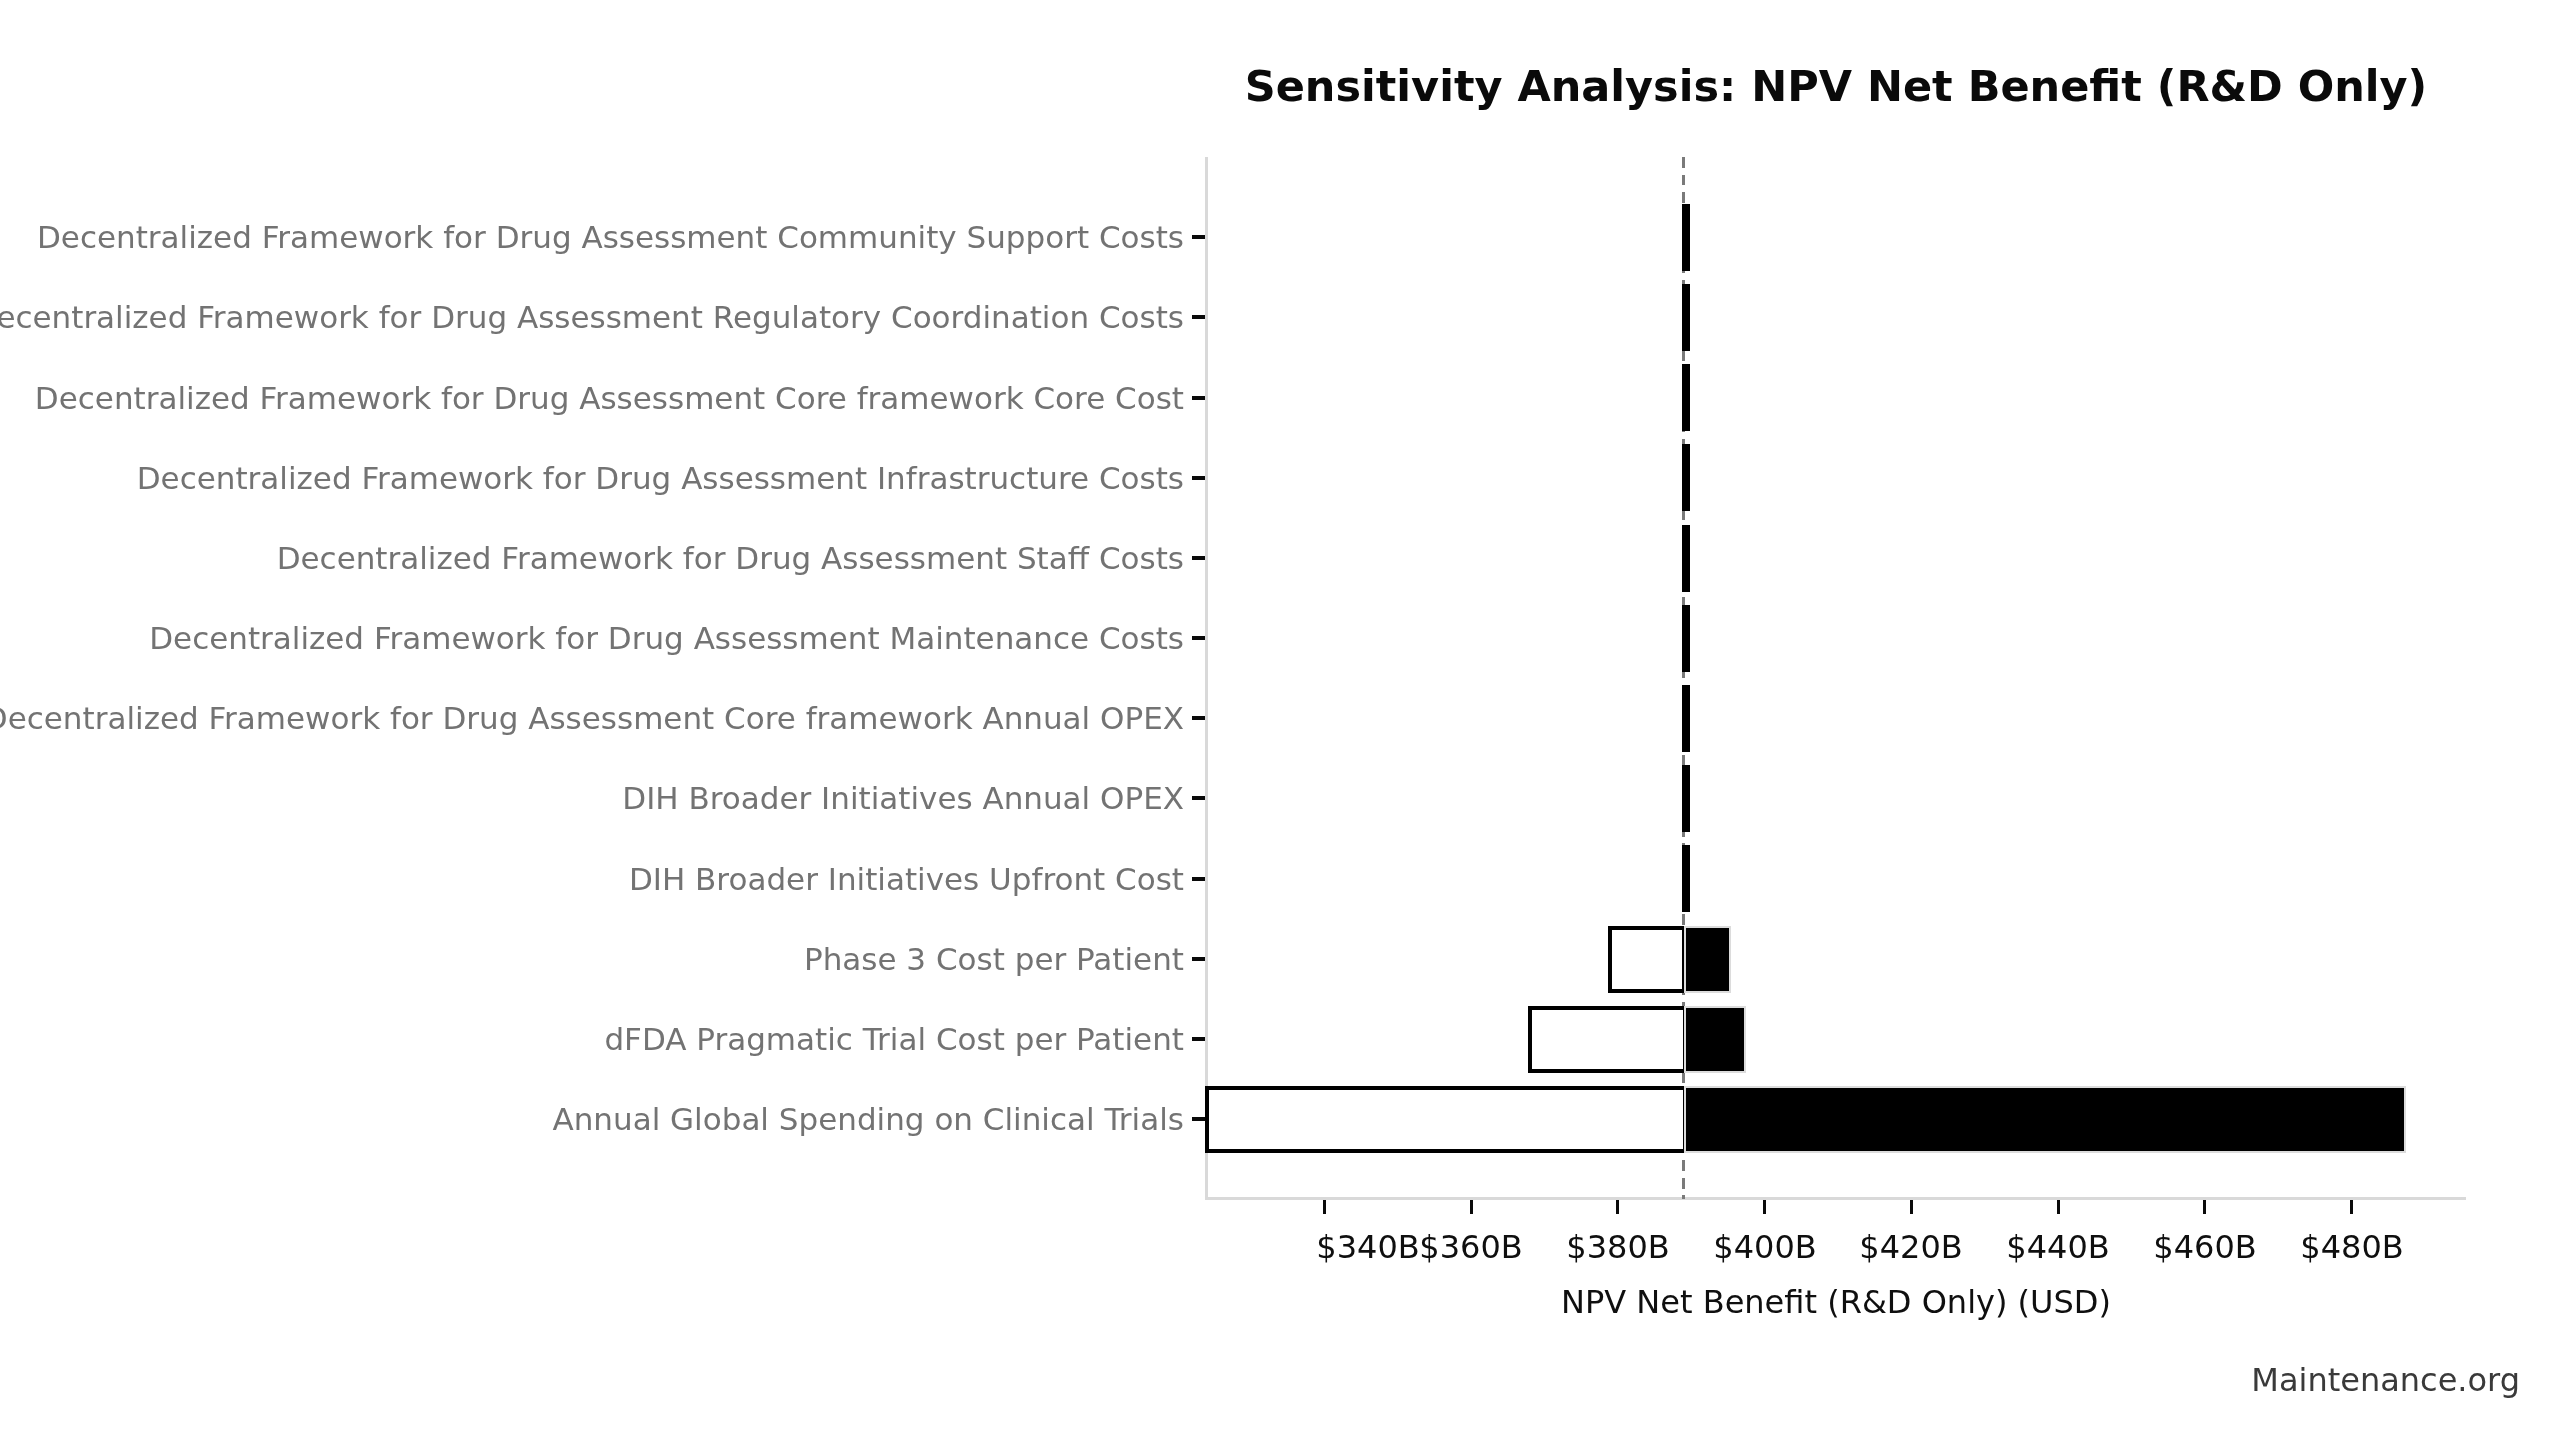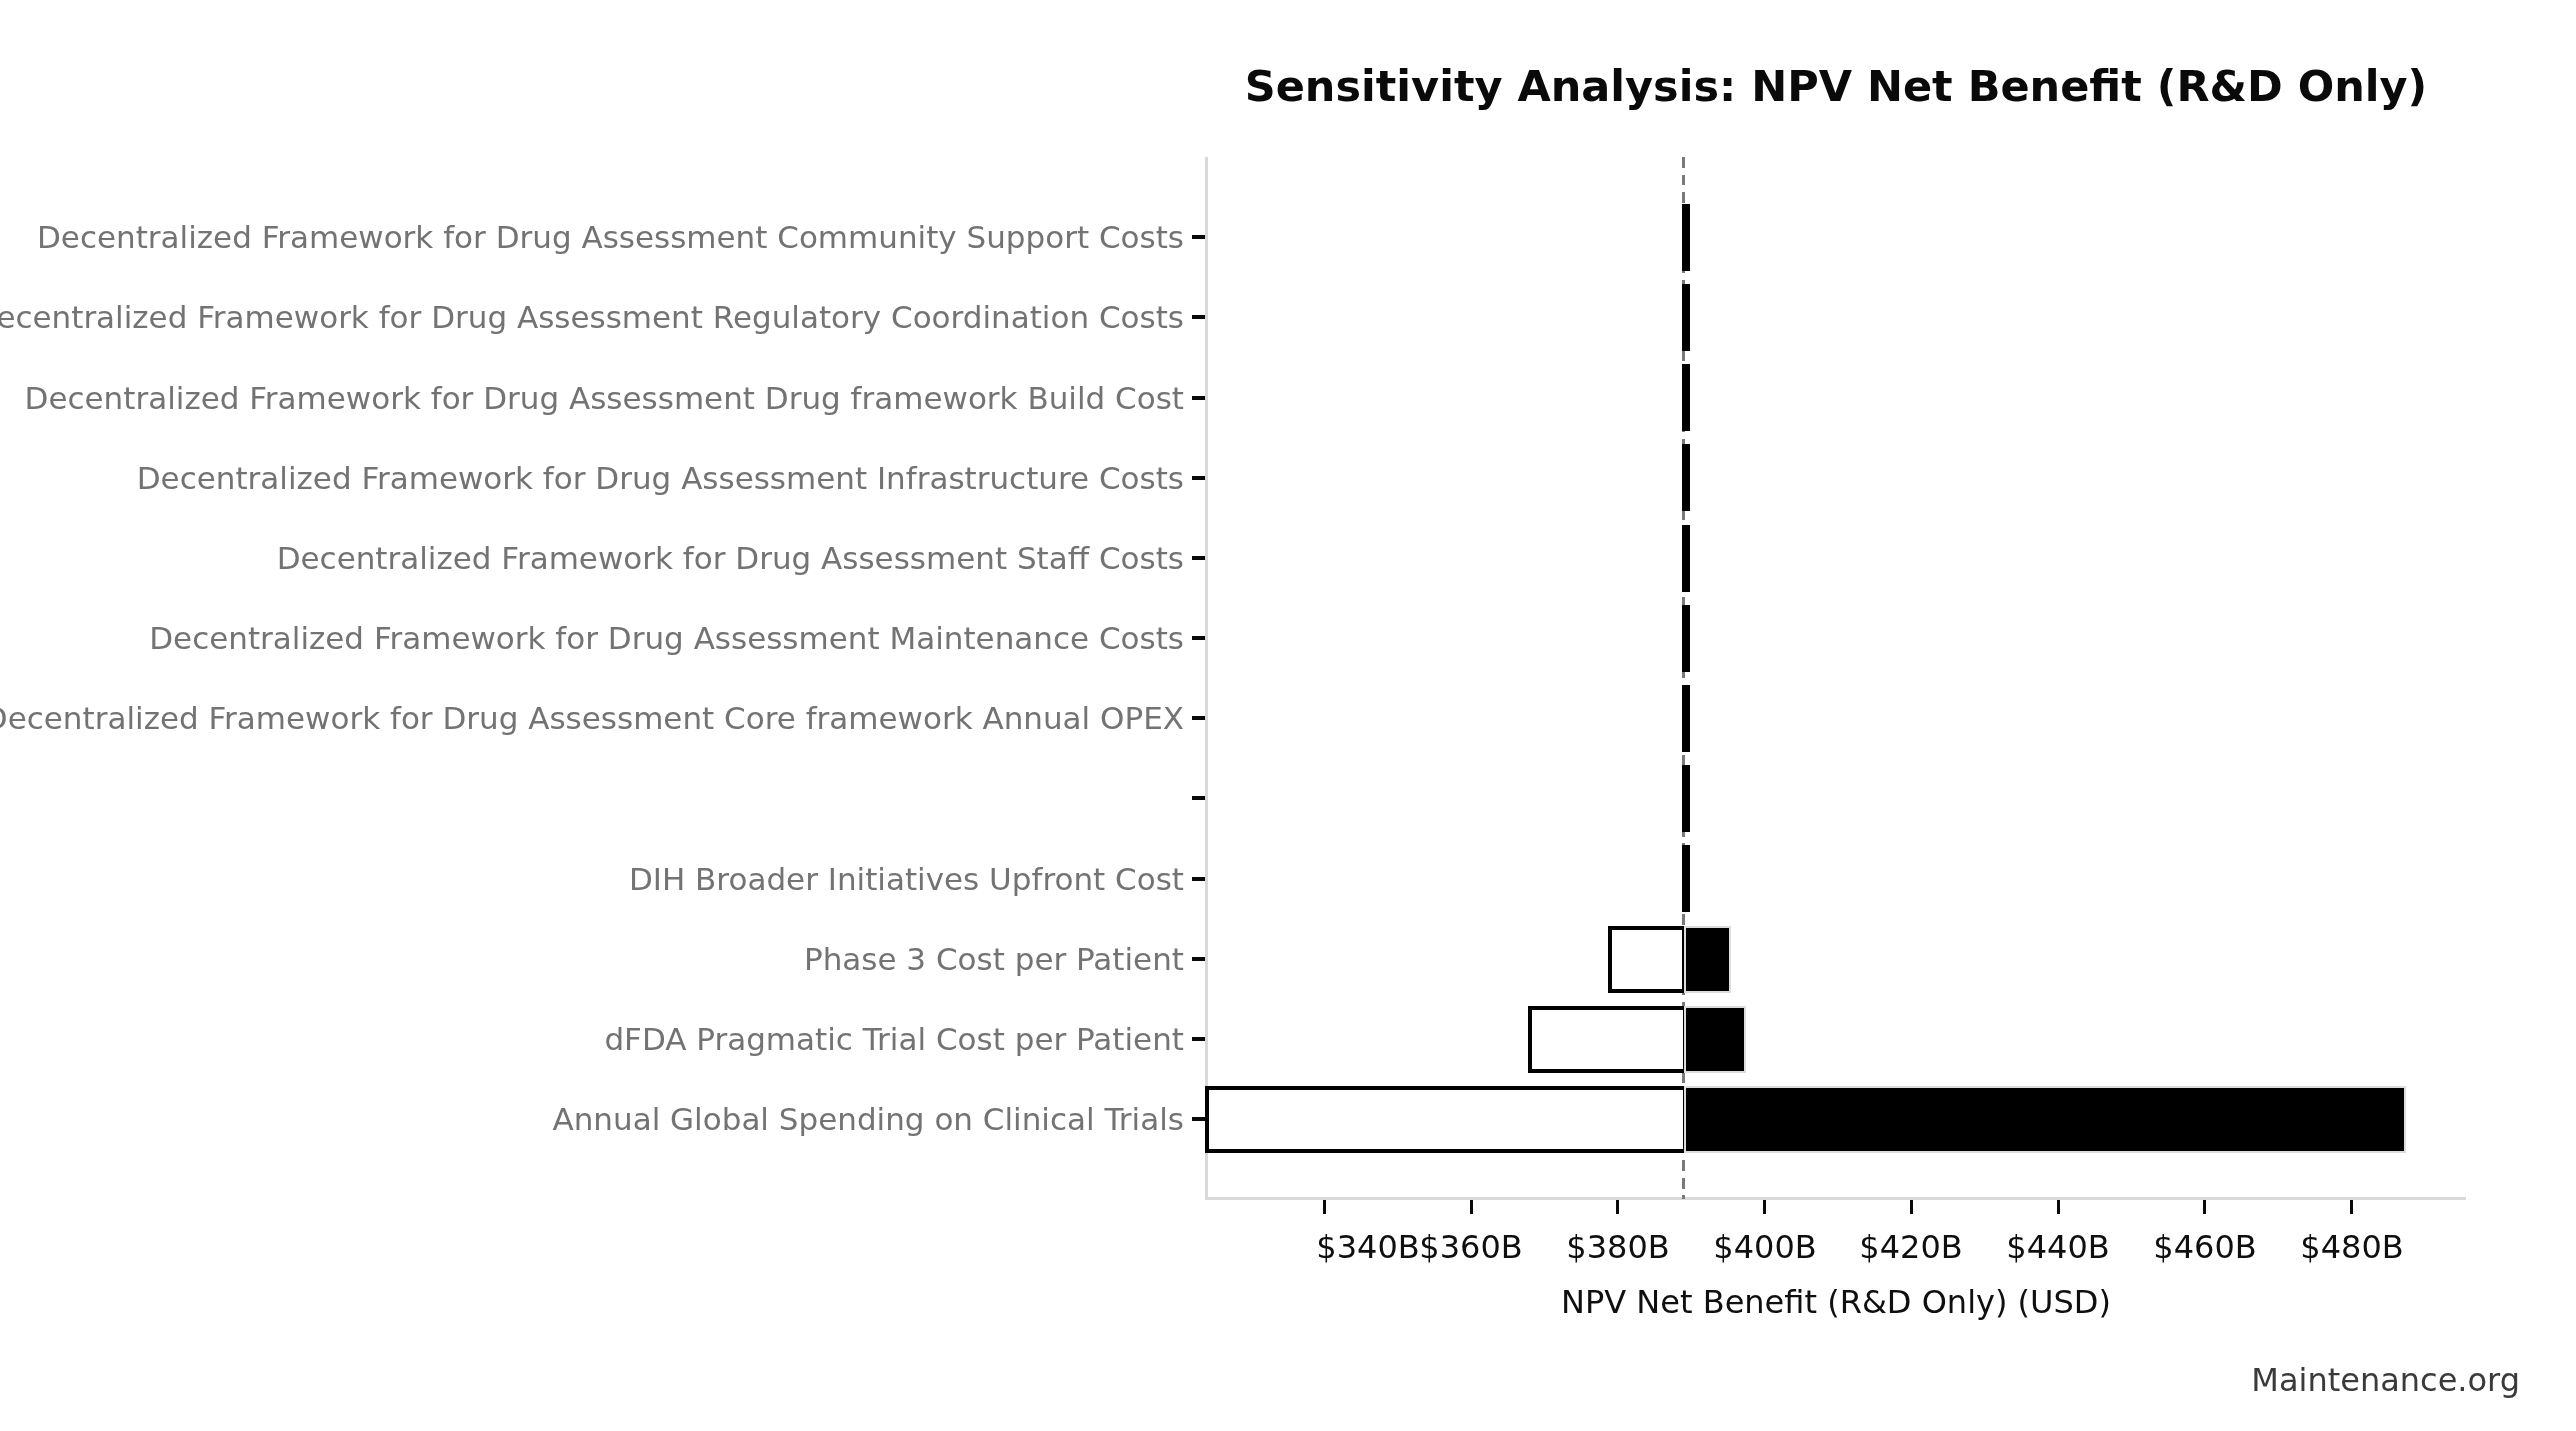--- a/index.html
+++ b/index.html
@@ -63,35 +63,36 @@
   <div class="watermark">Maintenance.org</div>
 <div class="spine" style="left: 1205px; top: 139px; width: 2.9px; height: 1042px;"></div>
     <div class="spine" style="left: 1205px; top: 1179px; width: 1261px; height: 2.9px;"></div>
     <div class="baseline" style="left: 1682px; top: 139px; height: 1042px;"></div>
     <div class="ylab" style="top: 219px;">Decentralized Framework for Drug Assessment Community Support Costs</div>
     <div class="ytick" style="left: 1192px; top: 217px;"></div>
     <div class="bar-low" style="left: 1682px; top: 186px; width: 4.9px; height: 67px;"></div>
     <div class="ylab" style="top: 299px;">Decentralized Framework for Drug Assessment Regulatory Coordination Costs</div>
     <div class="ytick" style="left: 1192px; top: 297px;"></div>
     <div class="bar-low" style="left: 1682px; top: 266px; width: 4.9px; height: 67px;"></div>
-    <div class="ylab" style="top: 380px;">Decentralized Framework for Drug Assessment Drug framework Build Cost</div>
+    <div class="ylab" style="top: 380px;">Decentralized Framework for Drug Assessment Core framework Core Cost</div>
     <div class="ytick" style="left: 1192px; top: 378px;"></div>
     <div class="bar-low" style="left: 1682px; top: 346px; width: 4.9px; height: 67px;"></div>
     <div class="ylab" style="top: 460px;">Decentralized Framework for Drug Assessment Infrastructure Costs</div>
     <div class="ytick" style="left: 1192px; top: 458px;"></div>
     <div class="bar-low" style="left: 1682px; top: 426px; width: 4.9px; height: 67px;"></div>
     <div class="ylab" style="top: 540px;">Decentralized Framework for Drug Assessment Staff Costs</div>
     <div class="ytick" style="left: 1192px; top: 538px;"></div>
     <div class="bar-low" style="left: 1682px; top: 507px; width: 4.9px; height: 67px;"></div>
     <div class="ylab" style="top: 620px;">Decentralized Framework for Drug Assessment Maintenance Costs</div>
     <div class="ytick" style="left: 1192px; top: 618px;"></div>
     <div class="bar-low" style="left: 1682px; top: 587px; width: 4.9px; height: 67px;"></div>
     <div class="ylab" style="top: 700px;">Decentralized Framework for Drug Assessment Core framework Annual OPEX</div>
     <div class="ytick" style="left: 1192px; top: 698px;"></div>
     <div class="bar-low" style="left: 1682px; top: 667px; width: 4.9px; height: 67px;"></div>
+    <div class="ylab" style="top: 780px;">DIH Broader Initiatives Annual OPEX</div>
     <div class="ytick" style="left: 1192px; top: 778px;"></div>
     <div class="bar-low" style="left: 1682px; top: 747px; width: 4.9px; height: 67px;"></div>
     <div class="ylab" style="top: 861px;">DIH Broader Initiatives Upfront Cost</div>
     <div class="ytick" style="left: 1192px; top: 859px;"></div>
     <div class="bar-low" style="left: 1682px; top: 827px; width: 4.9px; height: 67px;"></div>
     <div class="ylab" style="top: 941px;">Phase 3 Cost per Patient</div>
     <div class="ytick" style="left: 1192px; top: 939px;"></div>
     <div class="bar-low" style="left: 1608px; top: 908px; width: 78px; height: 67px;"></div>
     <div class="bar-high" style="left: 1684px; top: 908px; width: 47px; height: 67px;"></div>
     <div class="ylab" style="top: 1021px;">dFDA Pragmatic Trial Cost per Patient</div>

